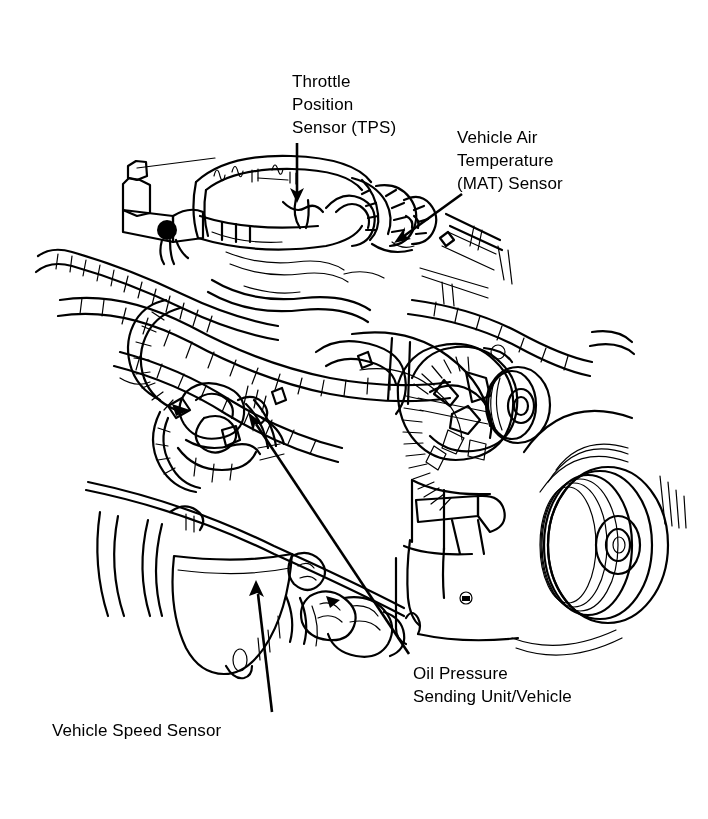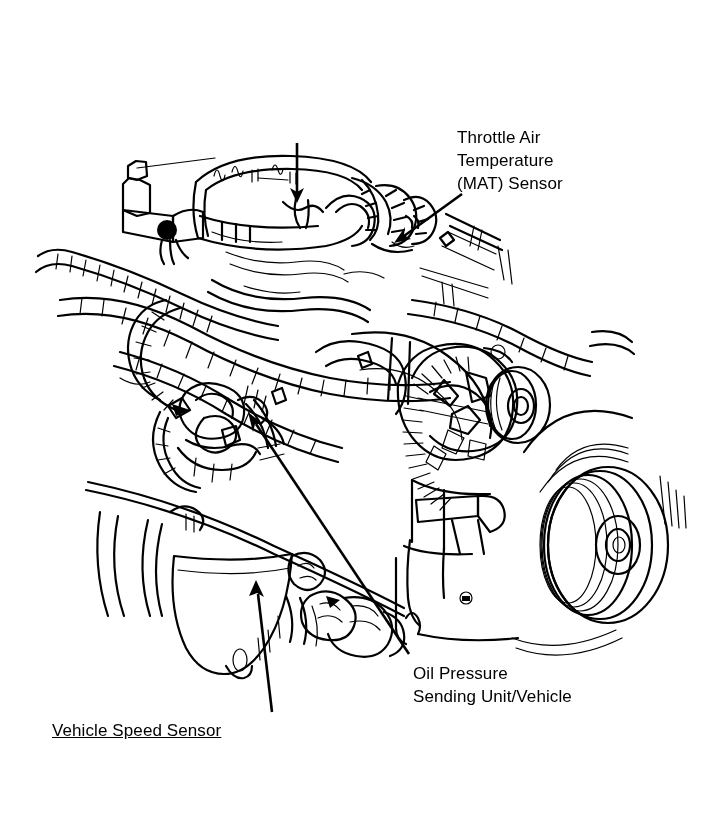--- a/index.html
+++ b/index.html
@@ -5,21 +5,21 @@
   html,body{margin:0;padding:0;background:#ffffff;}
   body{width:708px;height:819px;overflow:hidden;
        font-family:"Liberation Sans", sans-serif;}
   #stage{position:relative;width:708px;height:819px;background:#fff;}
   #art{position:absolute;left:0;top:0;width:708px;height:819px;}
   .callout{position:absolute;color:#000;font-size:17px;line-height:23px;
            white-space:pre;letter-spacing:.1px;}
   #lbl-tps{left:292px;top:70px;}
   #lbl-mat{left:457px;top:126px;}
   #lbl-oil{left:413px;top:662px;}
-  #lbl-vss{left:52px;top:719px;text-decoration:underline;}
+  #lbl-vss{left:52px;top:719px;}
   svg{shape-rendering:geometricPrecision;}
   .ln{fill:none;stroke:#000;stroke-linecap:round;stroke-linejoin:round;}
   .fl{fill:#000;stroke:none;}
   .w12{stroke-width:1.2;}
   .w2{stroke-width:2.2;}
   .lead{stroke:#000;stroke-width:2.6;fill:none;stroke-linecap:butt;}
 </style>
 </head>
 <body>
 
@@ -265,22 +265,25 @@
 
       <line class="lead" x1="409" y1="654" x2="256" y2="424"></line>
       <path class="fl" d="M248 412 l15 12 -8 0 -2 8 z"></path>
 
       <line class="lead" x1="272" y1="712" x2="258" y2="594"></line>
       <path class="fl" d="M256 580 l8 17 -7 -4 -8 3 z"></path>
     </g>
 
   </svg>
 
-
-  <div class="callout" id="lbl-mat">Throttle Air
+  <div class="callout" id="lbl-tps">Throttle
+Position
+Sensor (TPS)</div>
+
+  <div class="callout" id="lbl-mat">Vehicle Air
 Temperature
 (MAT) Sensor</div>
 
   <div class="callout" id="lbl-oil">Oil Pressure
 Sending Unit/Vehicle</div>
 
   <div class="callout" id="lbl-vss">Vehicle Speed Sensor</div>
 
 </div>
 

